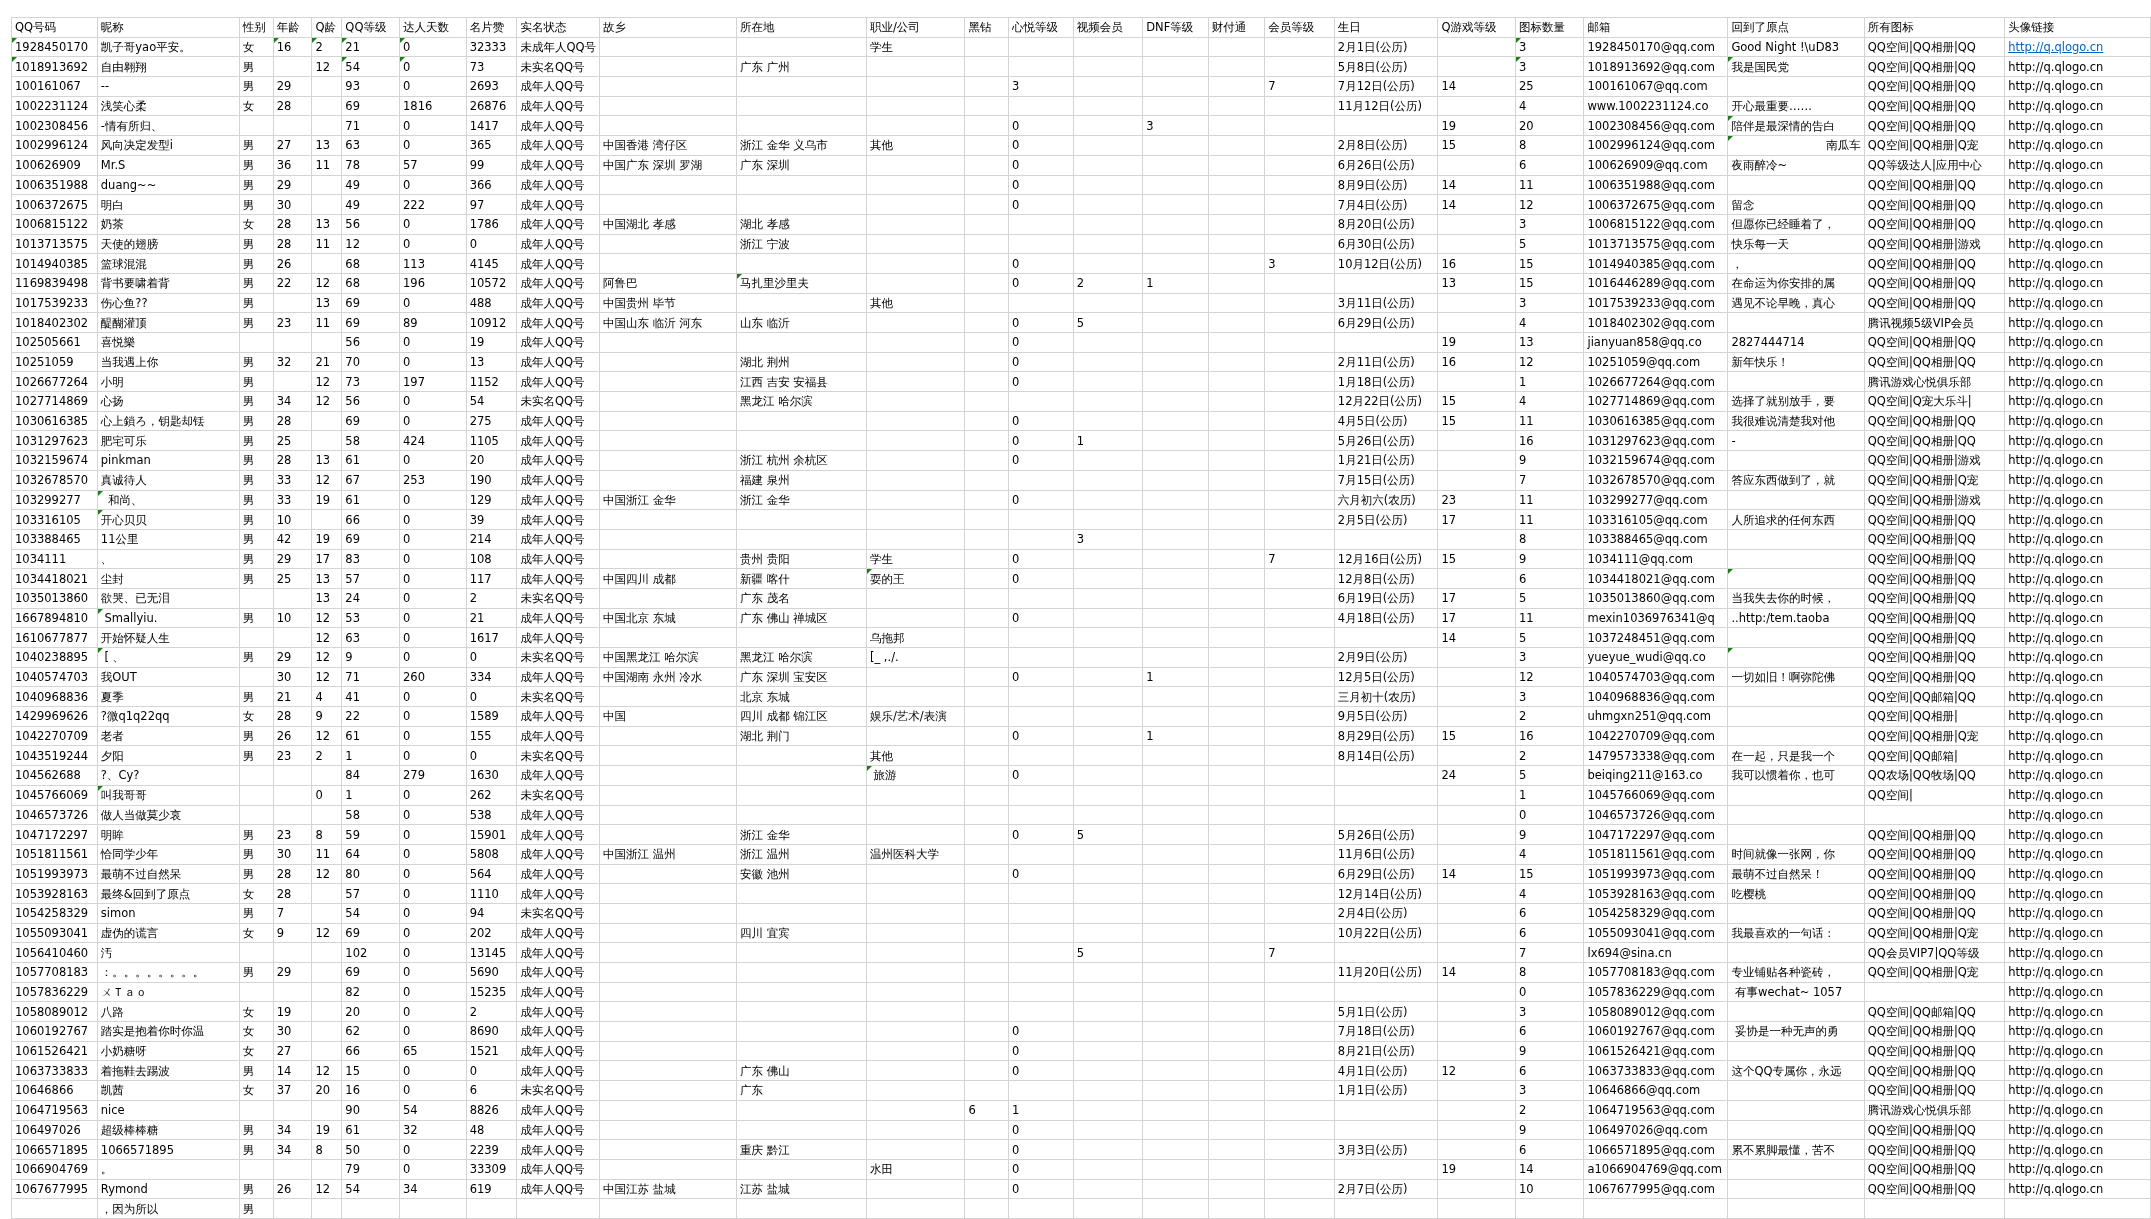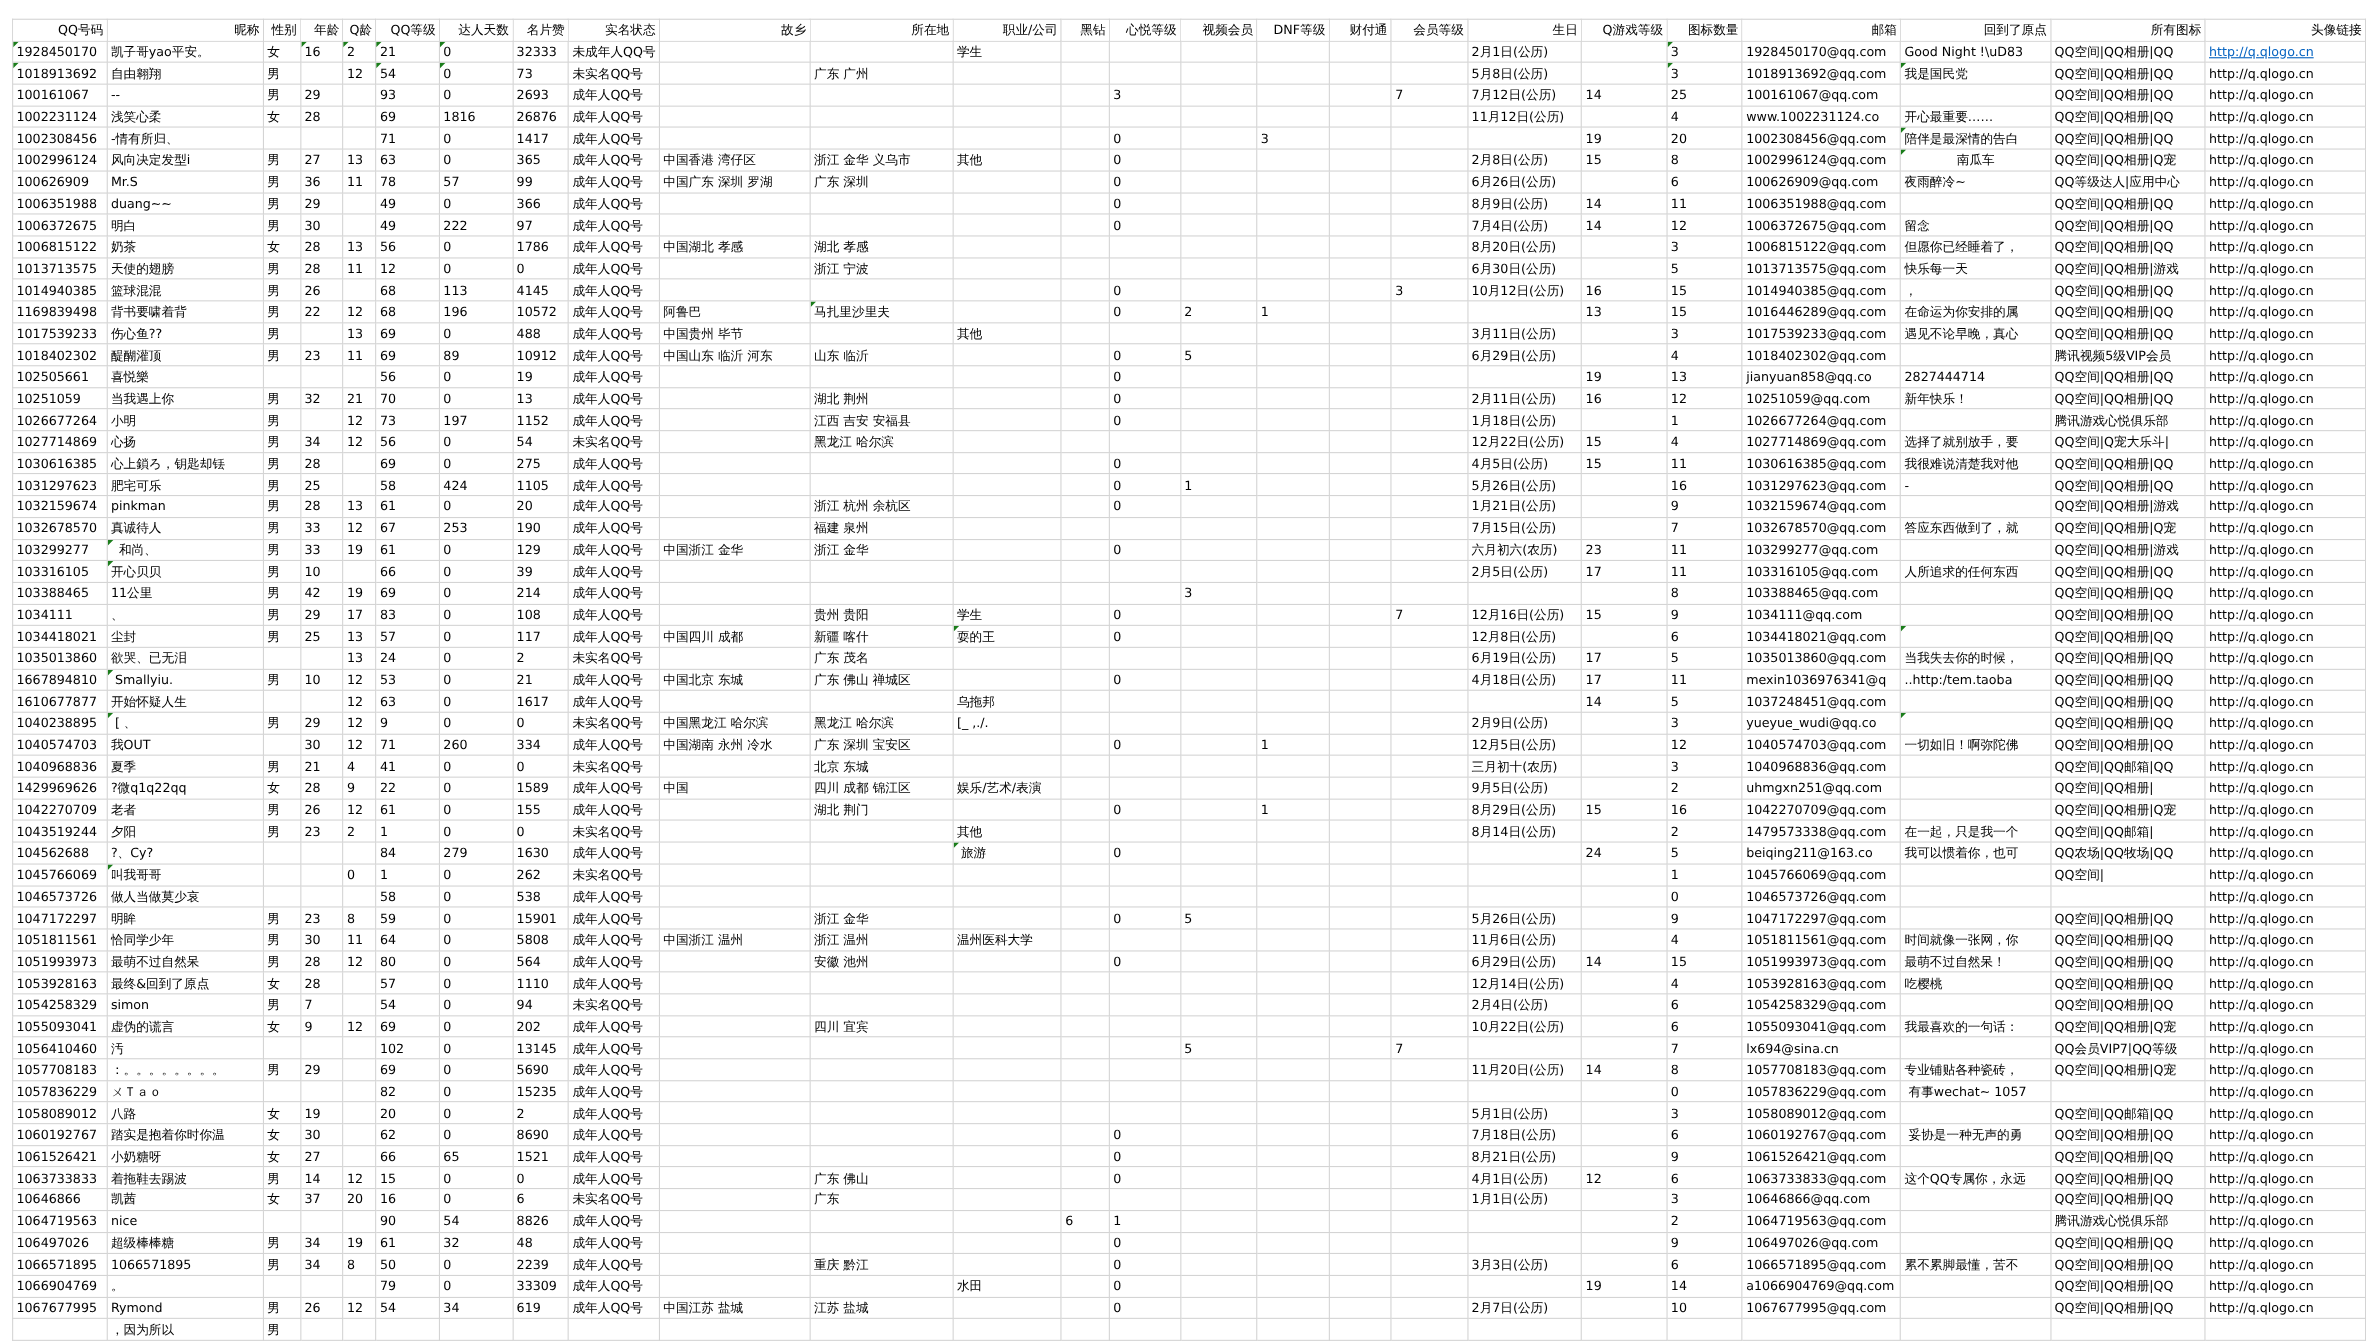--- a/index.html
+++ b/index.html
@@ -2,24 +2,24 @@
 <html><head>
 <meta charset="utf-8">
 <style>
   html,body{margin:0;padding:0;background:#ffffff;}
   body{width:2151px;height:1219px;overflow:hidden;position:relative;
        font-family:"DejaVu Sans","Liberation Sans",sans-serif;}
   table{border-collapse:collapse;table-layout:fixed;position:absolute;left:11px;top:17px;background:#fff;}
   th,td{border:1px solid #d4d4d4;padding:0 3px;height:18.7px;font-size:11.5px;line-height:18px;
         font-weight:normal;text-align:left;vertical-align:middle;color:#000;
         white-space:pre;overflow:hidden;position:relative;}
-  thead th{background:#ffffff;text-align:right;}
+  thead th{background:#ffffff;}
   td.gt::before{content:"";position:absolute;left:0;top:0;width:0;height:0;
         border-top:5px solid #1b7d1b;border-right:5px solid transparent;}
-  td.right{text-align:center;}
+  td.right{text-align:right;}
   span.cell-link{color:#0563c1;text-decoration:underline;}
 </style>
 </head>
 <body>
 
 <table>
   <colgroup>
       <col style="width: 86px;">
       <col style="width: 143px;">
       <col style="width: 34px;">

